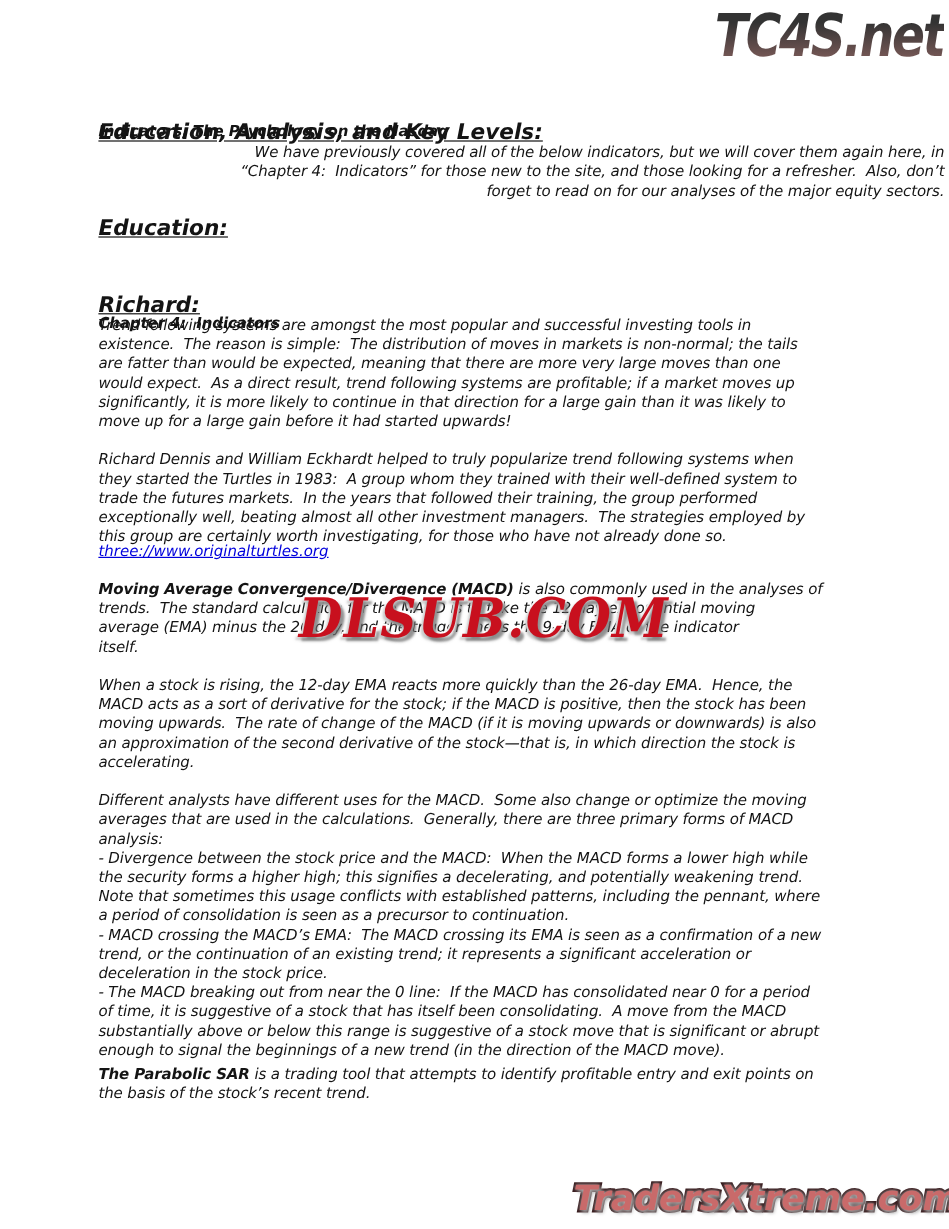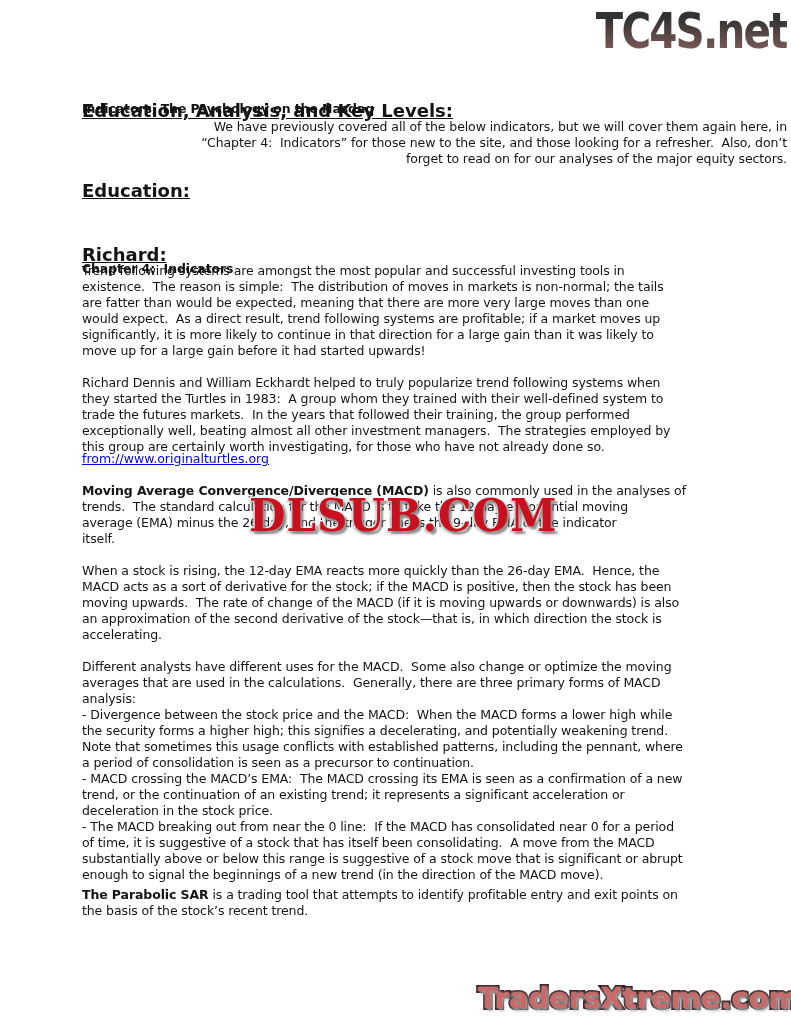--- a/index.html
+++ b/index.html
@@ -3,20 +3,21 @@
 <meta charset="utf-8">
 <style>
   html,body{margin:0;padding:0;background:#ffffff;}
   .page{
     position:relative;
     width:791px;height:1024px;
     background:#ffffff;
     overflow:hidden;
     font-family:"DejaVu Sans","Liberation Sans",sans-serif;
     color:#141414;
+    font-style:italic;
   }
   .abs{position:absolute;left:82px;}
   .txt{
     font-size:12.5px;
     line-height:16px;
     white-space:pre-wrap;
     width:705px;
     letter-spacing:-0.1px;
   }
   .bold{font-weight:bold;margin-top:46px;}
@@ -106,21 +107,21 @@
 would expect.  As a direct result, trend following systems are profitable; if a market moves up
 significantly, it is more likely to continue in that direction for a large gain than it was likely to
 move up for a large gain before it had started upwards!</div>
 
   <div class="abs txt" style="top:375px;">Richard Dennis and William Eckhardt helped to truly popularize trend following systems when
 they started the Turtles in 1983:  A group whom they trained with their well-defined system to
 trade the futures markets.  In the years that followed their training, the group performed
 exceptionally well, beating almost all other investment managers.  The strategies employed by
 this group are certainly worth investigating, for those who have not already done so.</div>
 
-  <a class="abs link" style="top:451px;">from://www.originalturtles.org</a>
+  <a class="abs link" style="top:451px;">three://www.originalturtles.org</a>
 
   <div class="abs txt" style="top:483px;"><span class="bold">Moving Average Convergence/Divergence (MACD)</span><span> is also commonly used in the analyses of
 trends.  The standard calculation for the MACD is to take the 12-day exponential moving
 average (EMA) minus the 26-day, and the trigger line is the 9-day EMA of the indicator
 itself.</span></div>
 
   <div class="abs txt" style="top:563px;">When a stock is rising, the 12-day EMA reacts more quickly than the 26-day EMA.  Hence, the
 MACD acts as a sort of derivative for the stock; if the MACD is positive, then the stock has been
 moving upwards.  The rate of change of the MACD (if it is moving upwards or downwards) is also
 an approximation of the second derivative of the stock—that is, in which direction the stock is

